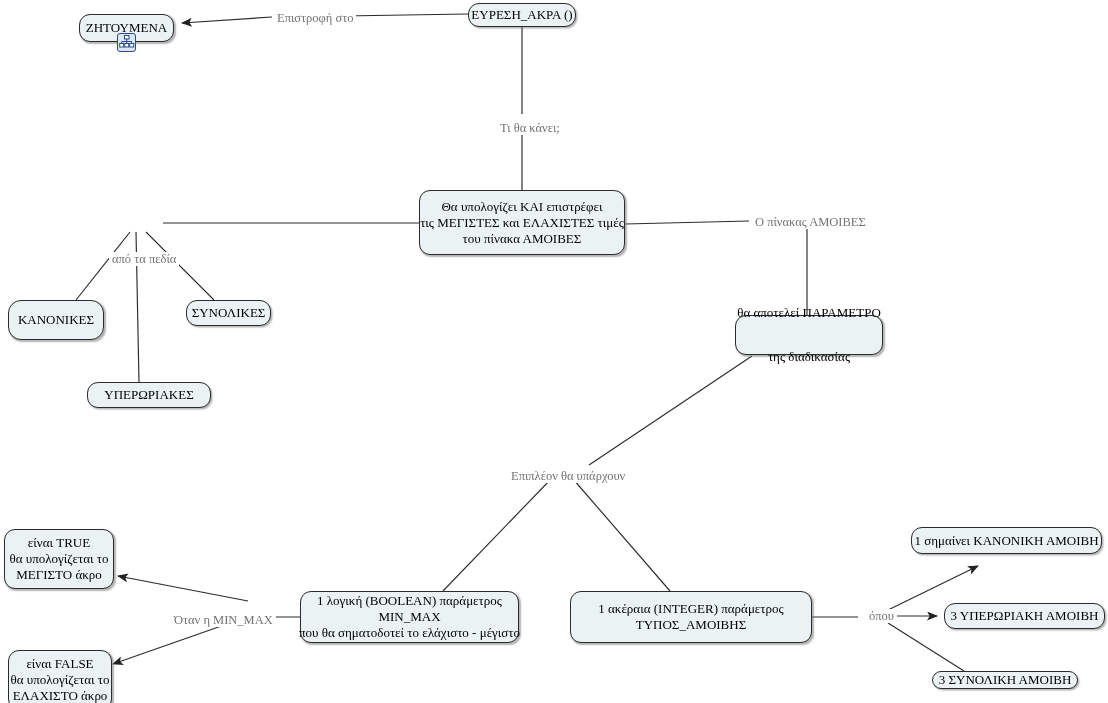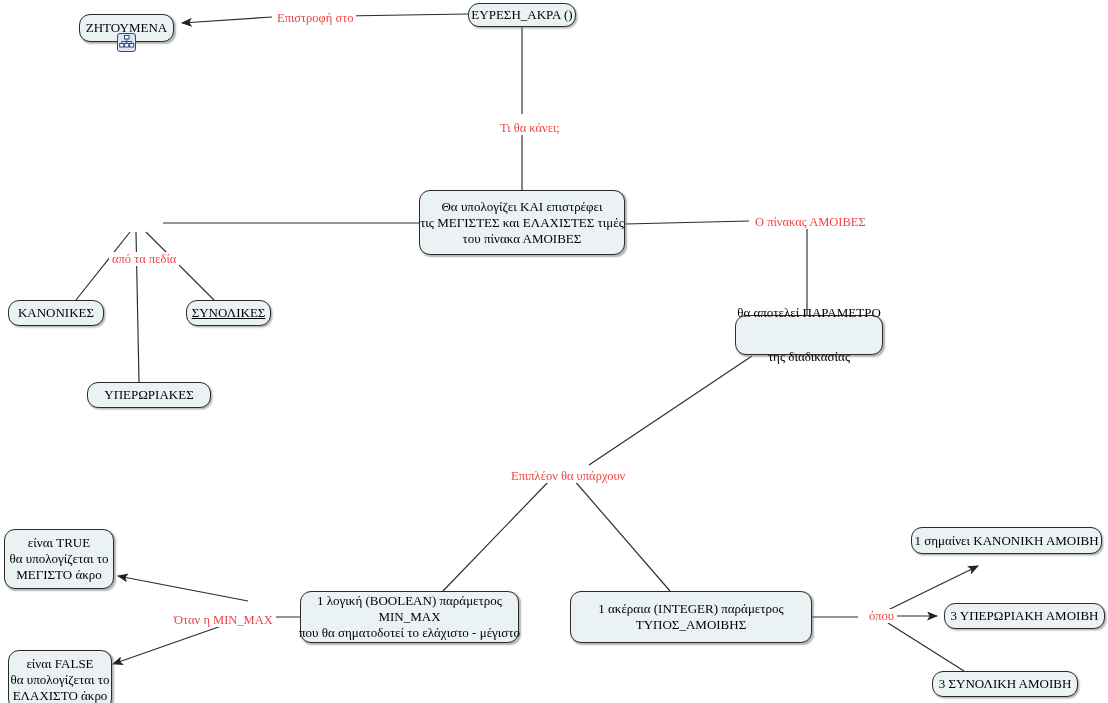--- a/index.html
+++ b/index.html
@@ -37,21 +37,21 @@
     text-align: right;
     color: #000000;
     font-size: 13px;
     line-height: 16px;
     padding: 2px 12px;
     white-space: nowrap;
   }
   .node .ln { display: block; }
   .linklabel {
     position: absolute;
-    color: #ef4444;
+    color: #737373;
     font-size: 12.5px;
     line-height: 14px;
     white-space: nowrap;
     background: #ffffff;
     padding: 0 3px;
     text-align: center;
   }
   .group-icon {
     position: absolute;
     width: 19px;
@@ -111,24 +111,24 @@
         </svg>
       </span>
       <div class="node" style="left: 468px; top: 3px; width: 108px; height: 24px;">
         <span class="ln">ΕΥΡΕΣΗ_ΑΚΡΑ ()</span>
       </div>
       <div class="node" style="left: 419px; top: 190px; width: 206px; height: 65px;">
         <span class="ln">Θα υπολογίζει ΚΑΙ επιστρέφει</span>
         <span class="ln">τις ΜΕΓΙΣΤΕΣ και ΕΛΑΧΙΣΤΕΣ τιμές</span>
         <span class="ln">του πίνακα ΑΜΟΙΒΕΣ</span>
       </div>
-      <div class="node" style="left: 8px; top: 300px; width: 96px; height: 26px;">
+      <div class="node" style="left: 8px; top: 300px; width: 96px; height: 40px; border-radius: 13px;">
         <span class="ln">ΚΑΝΟΝΙΚΕΣ</span>
       </div>
-      <div class="node" style="left: 186px; top: 300px; width: 85px; height: 26px; text-decoration: underline;">
+      <div class="node" style="left: 186px; top: 300px; width: 85px; height: 26px;">
         <span class="ln">ΣΥΝΟΛΙΚΕΣ</span>
       </div>
       <div class="node" style="left: 87px; top: 382px; width: 124px; height: 26px;">
         <span class="ln">ΥΠΕΡΩΡΙΑΚΕΣ</span>
       </div>
       <div class="node" style="left: 735px; top: 315px; width: 148px; height: 40px; gap: 28px;">
         <span class="ln">θα αποτελεί ΠΑΡΑΜΕΤΡΟ</span>
         <span class="ln">της διαδικασίας</span>
       </div>
       <div class="node" style="left: 4px; top: 529px; width: 110px; height: 60px;">
@@ -149,21 +149,21 @@
       <div class="node" style="left: 570px; top: 591px; width: 242px; height: 52px;">
         <span class="ln">1 ακέραια (INTEGER) παράμετρος</span>
         <span class="ln">ΤΥΠΟΣ_ΑΜΟΙΒΗΣ</span>
       </div>
       <div class="node" style="left: 911px; top: 527px; width: 191px; height: 27px;">
         <span class="ln">1 σημαίνει ΚΑΝΟΝΙΚΗ ΑΜΟΙΒΗ</span>
       </div>
       <div class="node" style="left: 944px; top: 603px; width: 161px; height: 26px;">
         <span class="ln">3 ΥΠΕΡΩΡΙΑΚΗ ΑΜΟΙΒΗ</span>
       </div>
-      <div class="node" style="left: 932px; top: 671px; width: 146px; height: 26px;">
+      <div class="node" style="left: 932px; top: 671px; width: 146px; height: 18px;">
         <span class="ln">3 ΣΥΝΟΛΙΚΗ ΑΜΟΙΒΗ</span>
       </div>
     </div>
   <div id="label-layer">
       <div class="linklabel" style="left: 274px; top: 11px;">Επιστροφή στο</div>
       <div class="linklabel" style="left: 497px; top: 121px;">Τι θα κάνει;</div>
       <div class="linklabel" style="left: 109px; top: 220px; margin-top: 32px;">από τα πεδία</div>
       <div class="linklabel" style="left: 752px; top: 215px;">Ο πίνακας ΑΜΟΙΒΕΣ</div>
       <div class="linklabel" style="left: 508px; top: 469px;">Επιπλέον θα υπάρχουν</div>
       <div class="linklabel" style="left: 171px; top: 613px;">Όταν η MIN_MAX</div>

